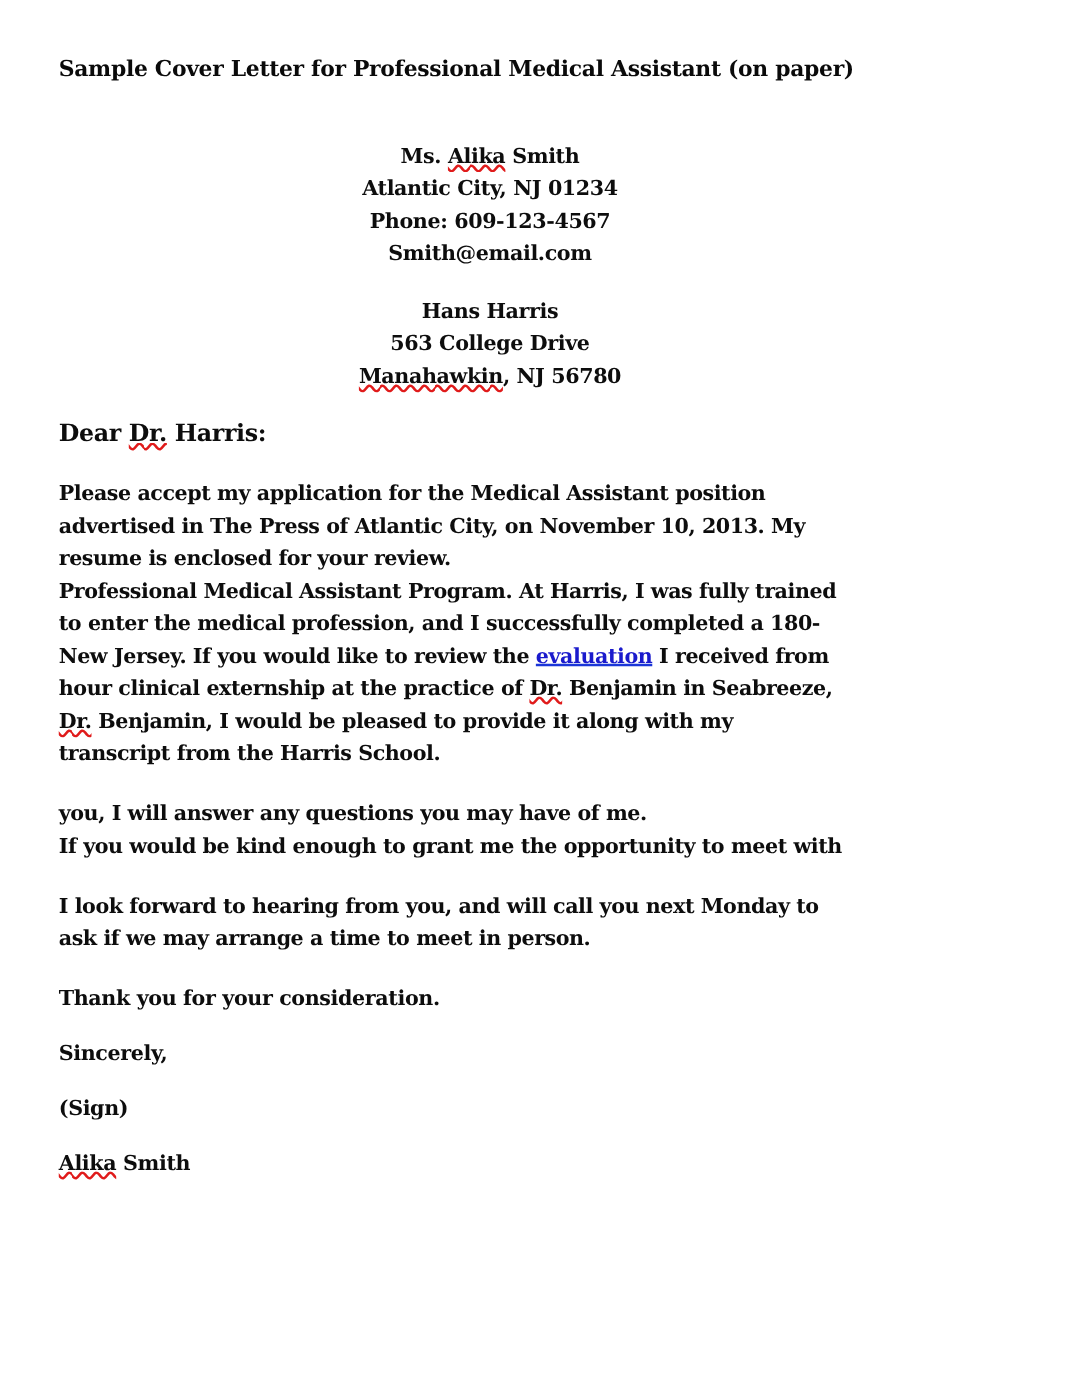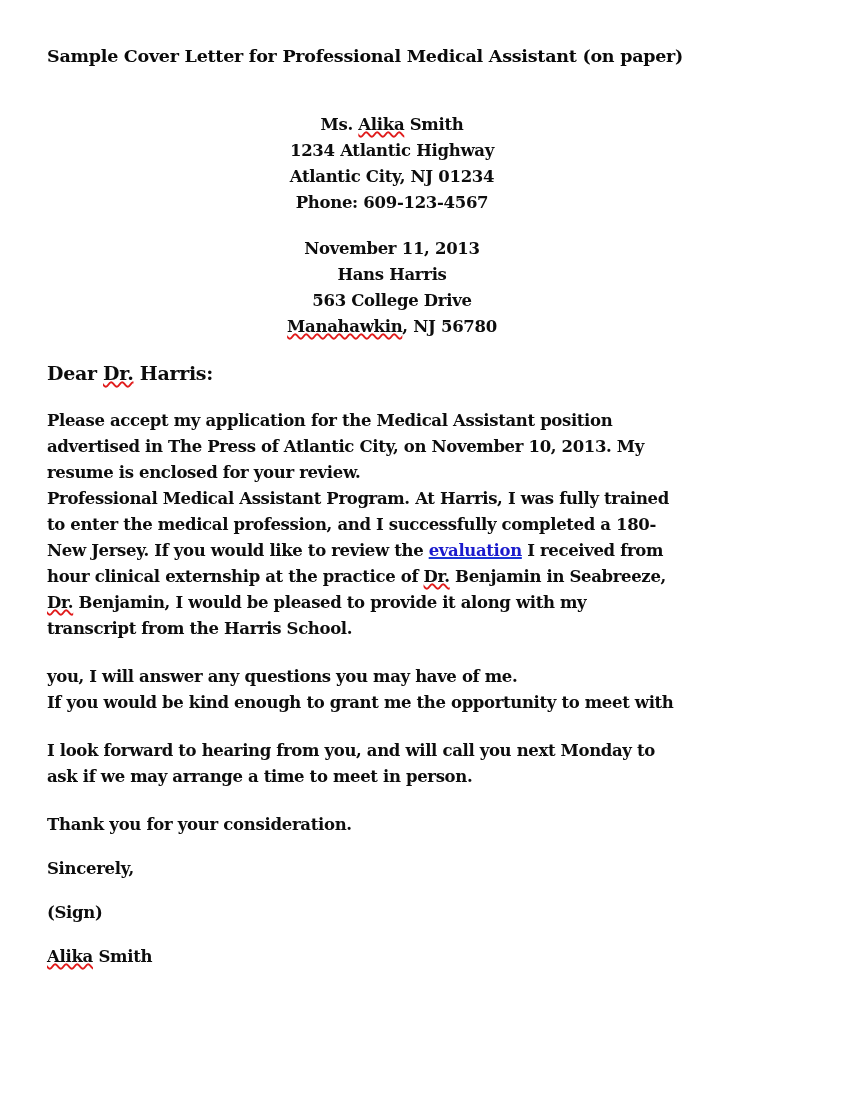--- a/index.html
+++ b/index.html
@@ -101,29 +101,28 @@
 
 <div class="page">
   <div class="doc">
 
     <div class="title">Sample Cover Letter for Professional Medical Assistant (on paper)</div>
 
     <div class="gap-title"></div>
 
     <div class="block">
       <div class="ln"><span>Ms. </span><span class="spell">Alika</span><span> Smith</span></div>
-      <div class="ln">1234 Atlantic Highway</div>
       <div class="ln">Atlantic City, NJ 01234</div>
       <div class="ln">Phone: 609-123-4567</div>
+      <div class="ln">Smith@email.com</div>
     </div>
 
     <div class="gap-block"></div>
 
     <div class="block">
-      <div class="ln">November 11, 2013</div>
       <div class="ln">Hans Harris</div>
       <div class="ln">563 College Drive</div>
       <div class="ln"><span class="spell">Manahawkin</span><span>, NJ 56780</span></div>
     </div>
 
     <div class="gap-block"></div>
 
     <div class="salutation"><span>Dear </span><span class="spell">Dr.</span><span> Harris:</span></div>
 
     <div class="gap-para"></div>

